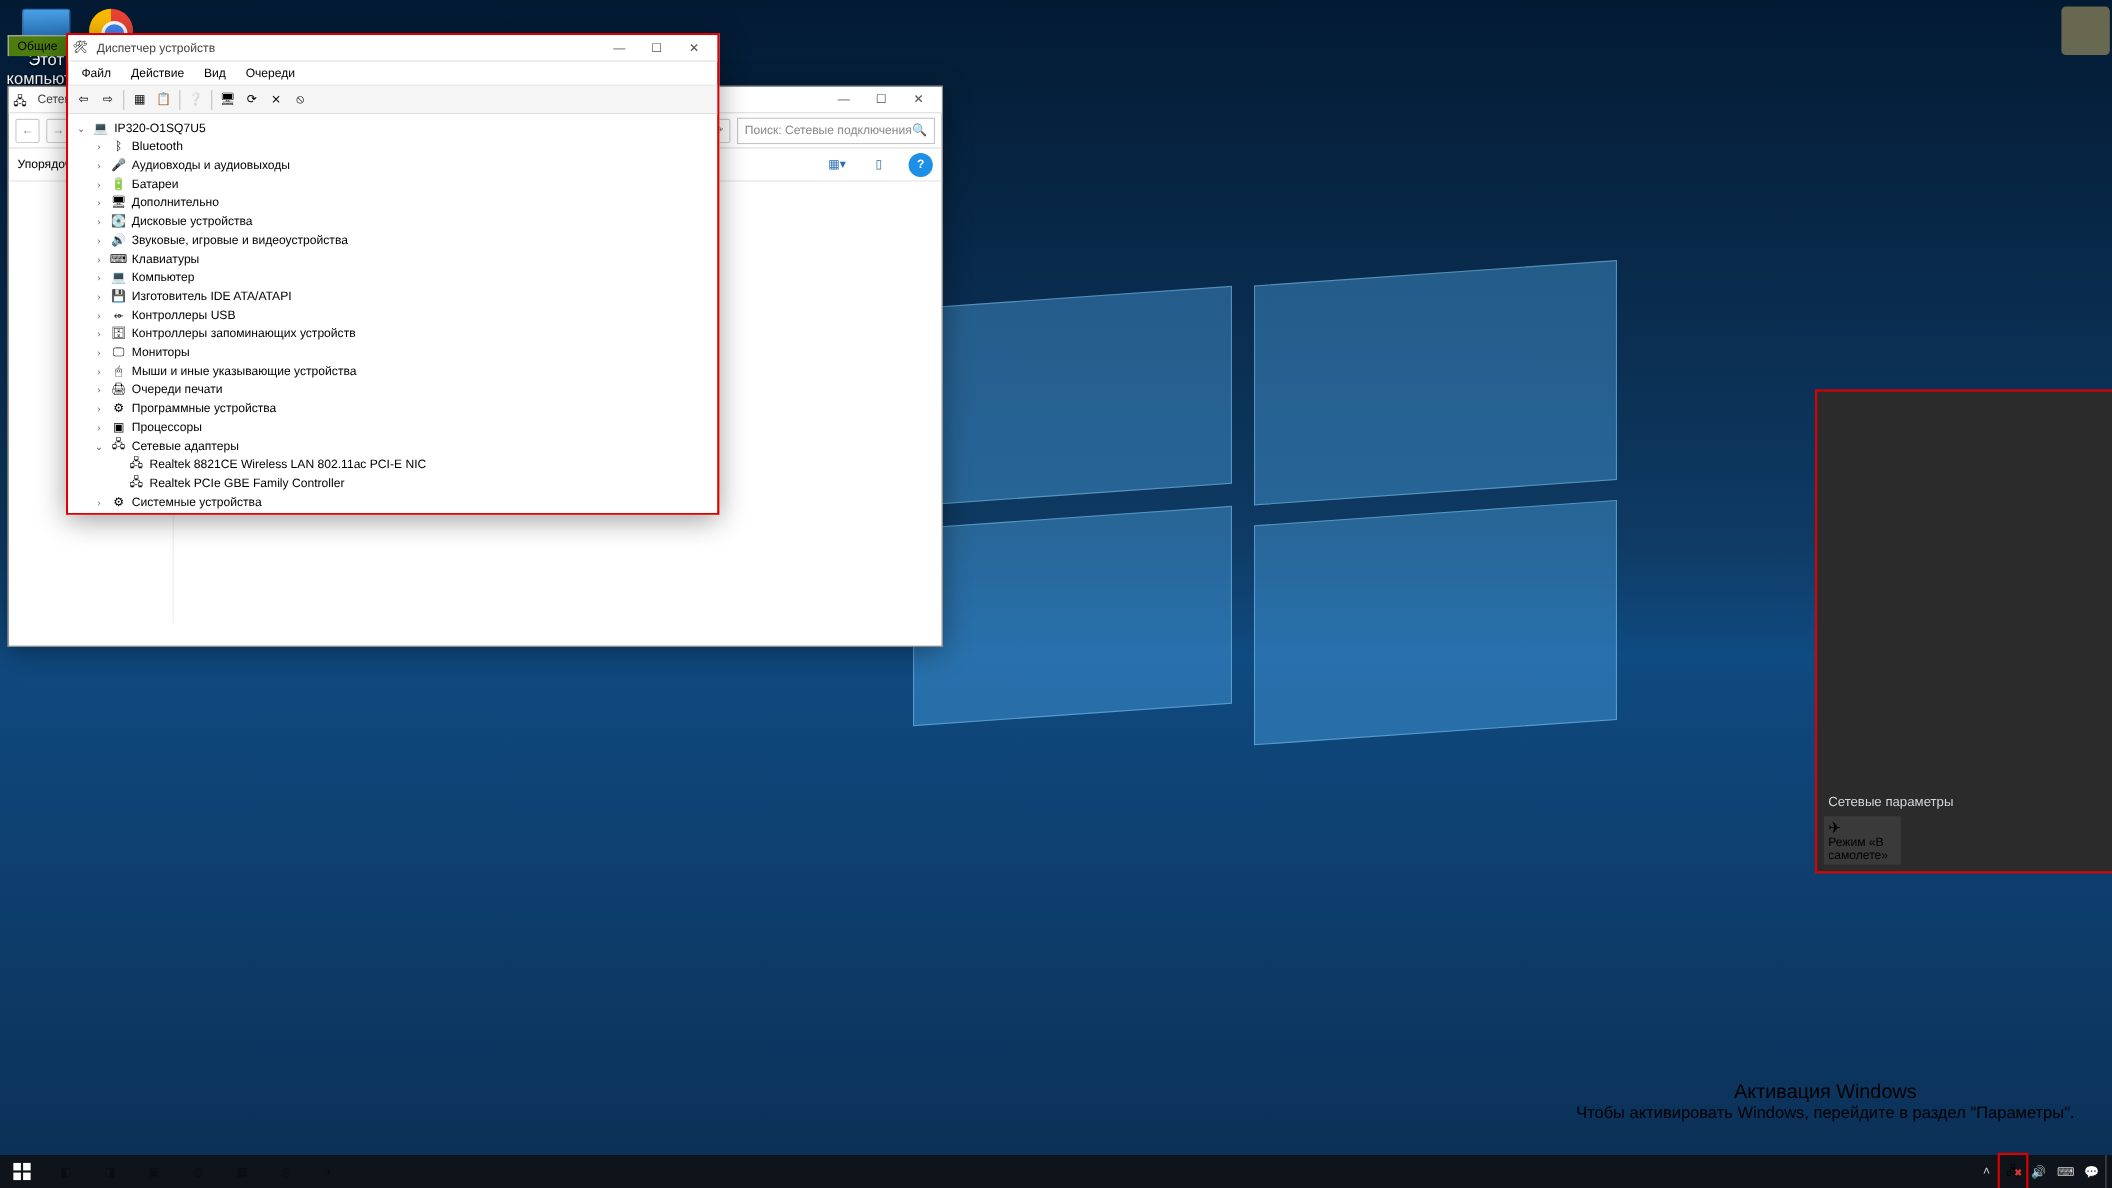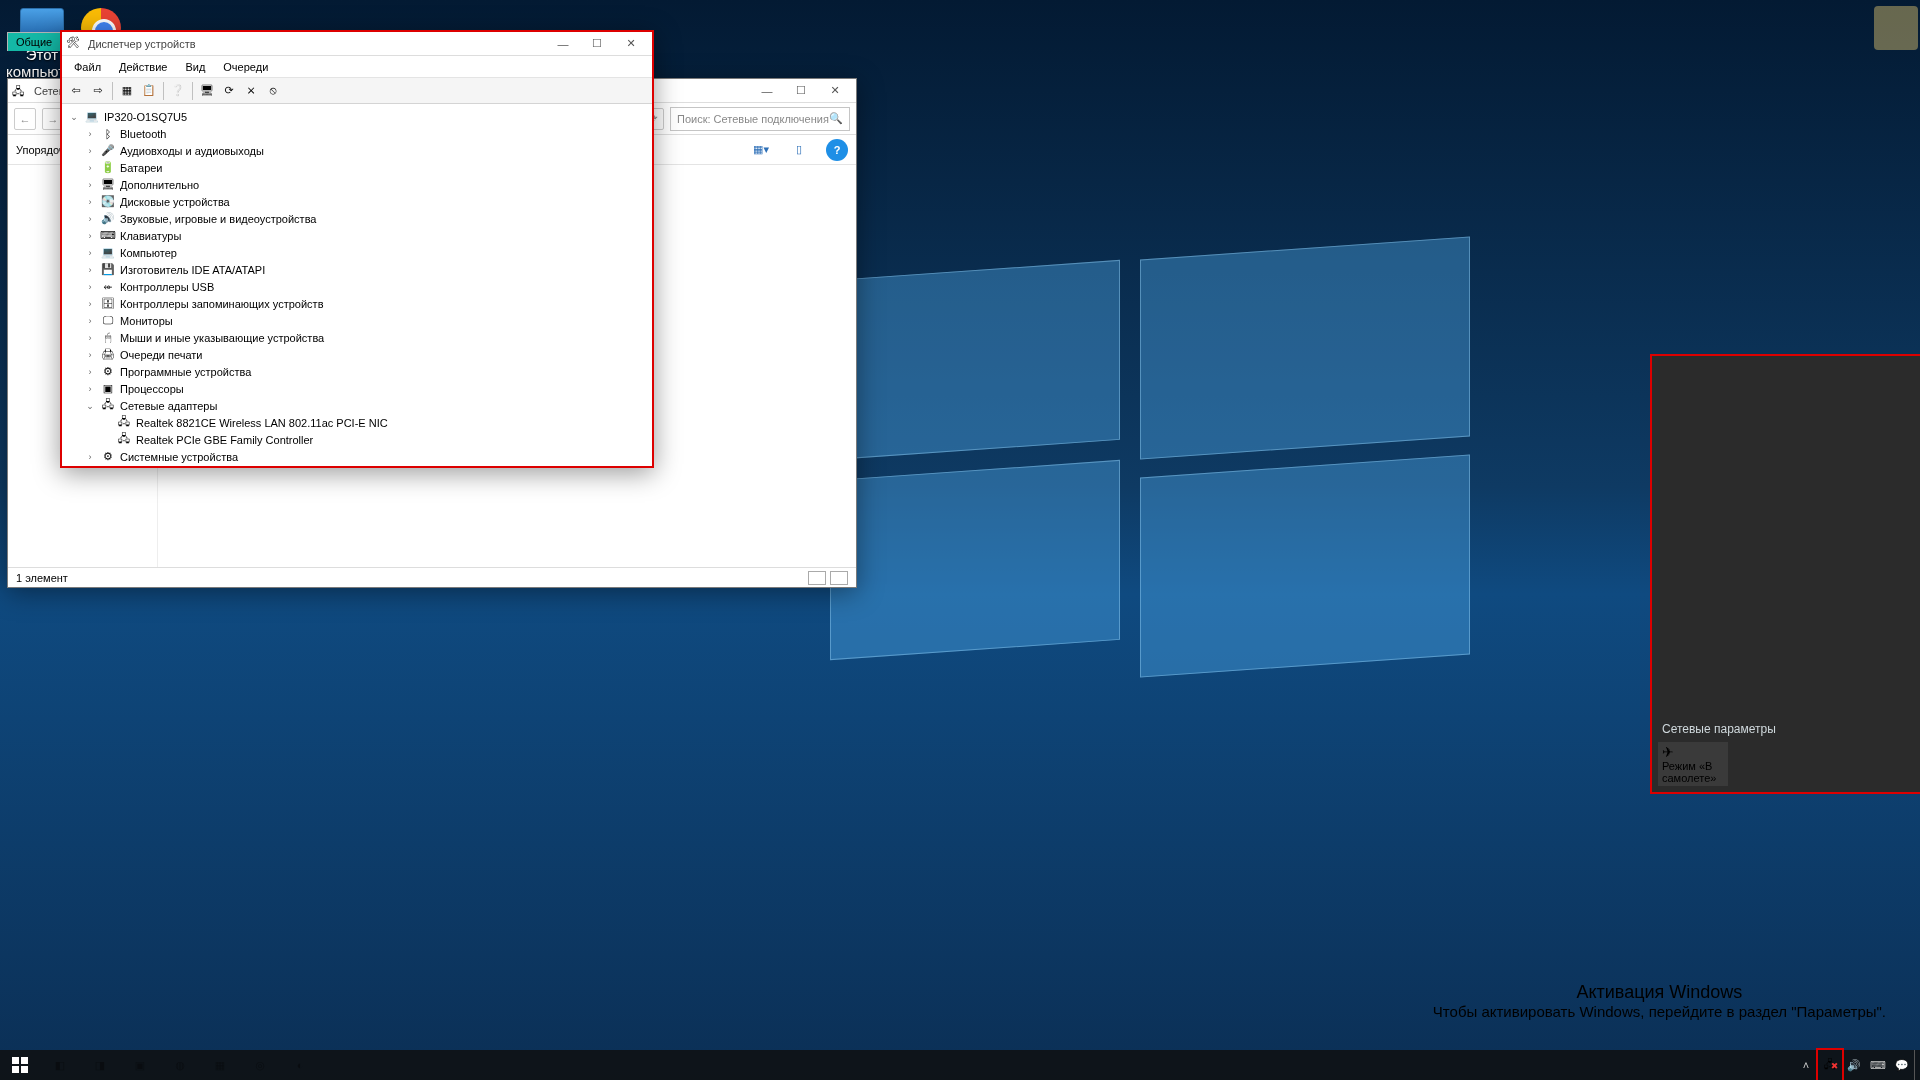--- a/index.html
+++ b/index.html
@@ -60,21 +60,21 @@
   .node .exp{width:12px;color:#666;text-align:center;font-size:9px;}
   .node .dic{width:16px;height:14px;display:flex;align-items:center;justify-content:center;}
   .node .lbl{white-space:nowrap;text-align:center;}
   
   #propdlg{left:340px;top:85px;width:302px;height:348px;z-index:10;background:#f0f0f0;border:1px solid #9b9b9b;box-shadow:0 6px 30px rgba(0,0,0,0.35);}
   #propdlg .pt{height:24px;display:flex;align-items:center;padding:0 8px;background:#fff;border-bottom:1px solid #ddd;}
   #propdlg .pt .t{flex:1;color:#333;font-size:11px;}
   #propdlg .pt .close{width:30px;text-align:center;color:#555;}
   #propdlg .tabs{display:flex;padding:6px 6px 0 6px;gap:0;}
   #propdlg .tabs span{padding:3px 8px;border:1px solid #b5b5b5;border-bottom:none;background:#f0f0f0;font-size:11px;position:relative;top:1px;}
-  #propdlg .tabs span.active{background:#14b8a6;z-index:1;}
+  #propdlg .tabs span.active{background:#4d7c0f;z-index:1;}
   #propdlg .pane{margin:0 6px 6px 6px;background:#fff;border:1px solid #b5b5b5;padding:10px 12px;height:266px;}
   #propdlg .pane .hdr{display:flex;gap:10px;align-items:flex-start;margin-bottom:12px;border:2px solid #d00;margin:-10px -12px 8px -12px;padding:10px 12px 6px 12px;border-bottom:2px solid #d00;}
   #propdlg .pane .nicico{width:30px;height:26px;background:linear-gradient(180deg,#86c3ee,#3d8bcf);border:1px solid #2a6aa0;}
   #propdlg .pane .rows{font-size:11px;margin-bottom:10px;border:2px solid #d00;margin-top:-10px;padding:6px;}
   #propdlg .pane .row{display:flex;margin-bottom:4px;}
   #propdlg .pane .row .k{width:84px;color:#222;}
   #propdlg .pane .row .v{flex:1;}
   #propdlg .pane .grp .glabel{font-size:11px;margin-bottom:3px;}
   #propdlg .pane .grp textarea{width:100%;height:86px;resize:none;border:1px solid #aeaeae;font-family:inherit;font-size:11px;padding:4px;}
   #propdlg .pane .grp .tawrap{border:2px solid #d00;padding:2px;margin-bottom:4px;}
@@ -155,26 +155,20 @@
     <div class="side"></div>
     <div class="main">
       <div class="item">
         <div class="ni">
           <div class="a"></div>
             <div class="b"></div>
             <div class="x">✕</div>
         </div>
       </div>
     </div>
-  </div>
-  <div class="status">
-    <span>1 элемент</span>
-    <div class="sp"></div>
-    <div class="vbtn"></div>
-    <div class="vbtn"></div>
   </div>
 </div>
 
 <div id="devmgr" class="win">
   <div class="titlebar">
     <span class="ico">🛠</span>
     <span class="t">Диспетчер устройств</span>
     <div class="btns">
       <div>—</div>
       <div>☐</div>

